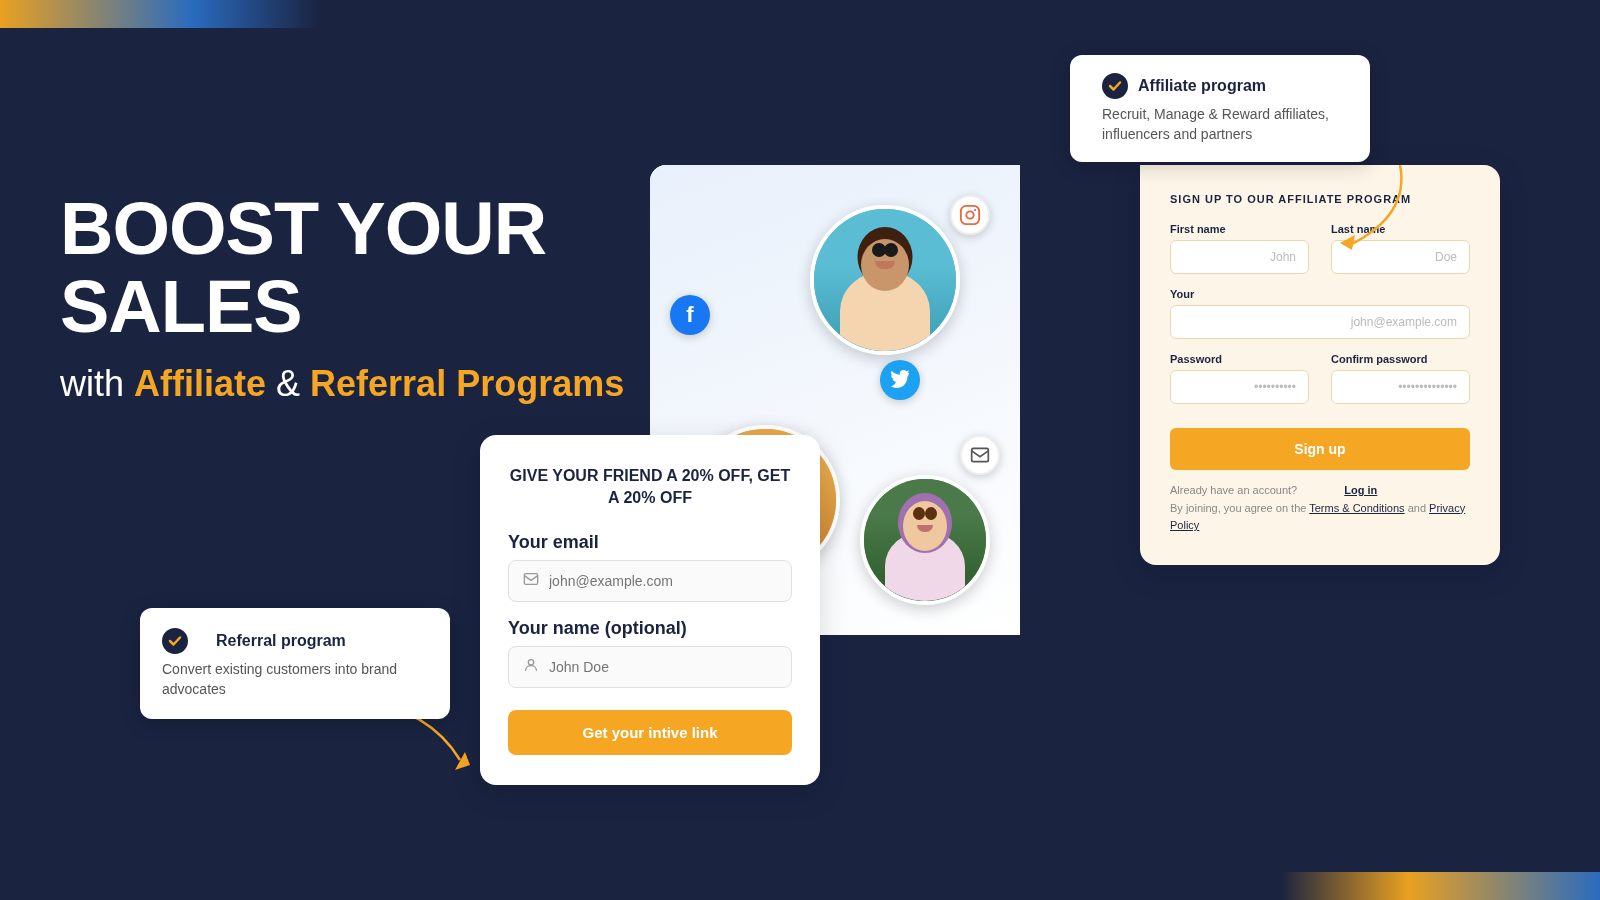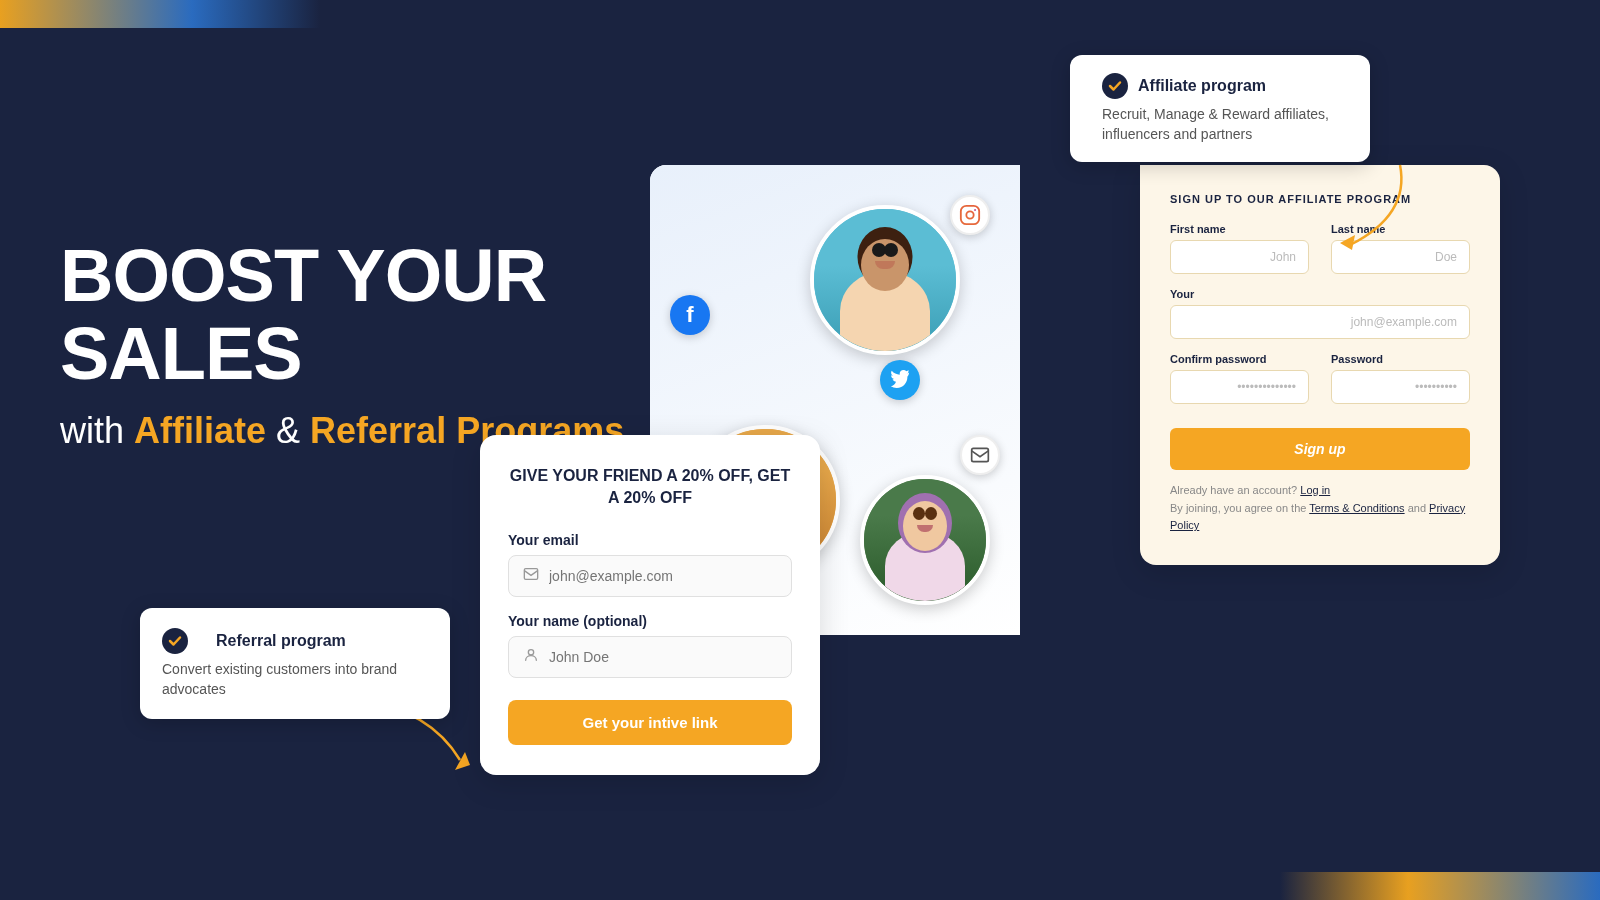--- a/index.html
+++ b/index.html
@@ -39,21 +39,20 @@
       top: 190px;
       width: 580px;
       z-index: 5;
     }
     .hero-boost {
       font-size: 74px;
       font-weight: 900;
       color: #ffffff;
       line-height: 1.05;
       letter-spacing: -1px;
-      margin-top: 47px;
     }
     .hero-subtitle {
       margin-top: 18px;
       font-size: 36px;
       color: #ffffff;
       font-weight: 400;
     }
     .hero-subtitle .orange {
       color: #f5a623;
       font-weight: 700;
@@ -249,21 +248,21 @@
     }
     .referral-form-panel .form-headline {
       font-size: 16px;
       font-weight: 800;
       color: #1a2340;
       text-align: center;
       line-height: 1.4;
       margin-bottom: 22px;
     }
     .form-label {
-      font-size: 14px;
+      font-size: 18px;
       font-weight: 600;
       color: #1a2340;
       margin-bottom: 7px;
       display: block;
     }
     .form-input-wrap {
       display: flex;
       align-items: center;
       border: 1.5px solid #e0e0e0;
       border-radius: 8px;
@@ -352,33 +351,33 @@
       background: #f5a623;
       color: #fff;
       font-size: 14px;
       font-weight: 700;
       border: none;
       border-radius: 6px;
       padding: 13px;
       cursor: pointer;
       margin-top: 10px;
       margin-bottom: 12px;
-      font-style: italic;
     }
     .aff-footer {
       font-size: 11px;
       color: #888;
       line-height: 1.6;
     }
     .aff-footer a {
       color: #1a2340;
       text-decoration: underline;
     }
     .aff-footer .bold-link {
-      font-weight: 400;
+      font-weight: 700;
+      margin-left: 44px;
     }
   </style>
 </head>
 <body>
 
 <div class="corner-bar-top"></div>
 <div class="corner-bar-bottom"></div>
 
 <div class="hero-section">
   <div class="hero-boost">BOOST YOUR SALES</div>
@@ -542,26 +541,26 @@
     </div>
   </div>
 
   <div class="aff-field-full">
     <label class="aff-label">Your</label>
     <input class="aff-input" type="email" placeholder="john@example.com" style="">
   </div>
 
   <div class="aff-row">
     <div class="aff-field">
+      <label class="aff-label">Password</label>
+      <input class="aff-input" type="password" placeholder="••••••••••" style="">
+    </div>
+    <div class="aff-field">
       <label class="aff-label">Confirm password</label>
       <input class="aff-input" type="password" placeholder="••••••••••••••" style="">
-    </div>
-    <div class="aff-field">
-      <label class="aff-label">Password</label>
-      <input class="aff-input" type="password" placeholder="••••••••••" style="">
     </div>
   </div>
 
   <button class="btn-signup">Sign up</button>
 
   <div class="aff-footer">
     <span>Already have an account?</span>
     <a href="#" class="bold-link">Log in</a>
     <br>
     <span>By joining, you agree on the</span>

